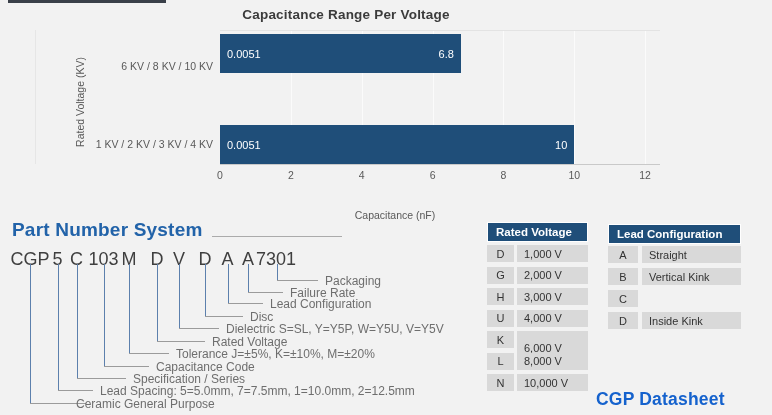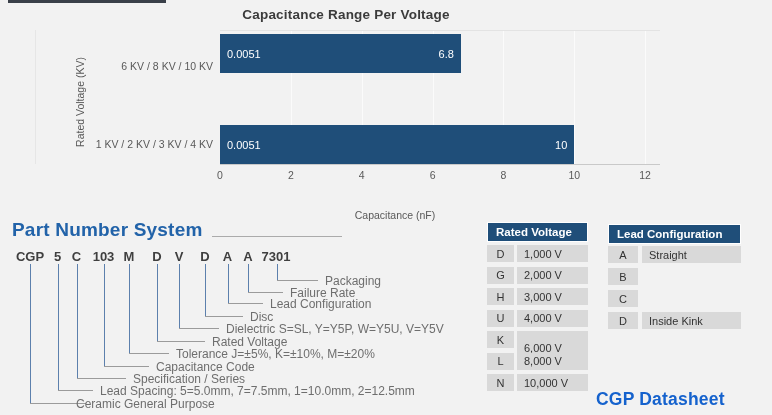--- a/index.html
+++ b/index.html
@@ -24,22 +24,22 @@
   .x-tick{position:absolute;top:169px;width:30px;text-align:center;font-size:10.5px;color:#595959;}
   .x-title{position:absolute;left:295px;top:185px;width:200px;text-align:center;
     font-size:10.5px;color:#595959;margin-top:24px;}
   .y-title{position:absolute;left:-10px;top:96px;width:180px;text-align:center;
     font-size:10.5px;color:#595959;transform:rotate(-90deg);transform-origin:center;}
 
   
   .pn-heading{position:absolute;left:12px;top:219px;font-size:19px;font-weight:bold;
     color:#2263a9;letter-spacing:.2px;}
   .pn-rule{position:absolute;left:212px;top:236px;width:130px;height:1px;background:#ababab;}
-  .pn-code{position:absolute;top:249px;transform:translateX(-50%);font-size:13px;
-    font-weight:bold;color:#3f3f3f;white-space:nowrap;}
+  .pn-code{position:absolute;top:249px;transform:translateX(-50%);font-size:18px;
+    font-weight:normal;color:#3f3f3f;white-space:nowrap;}
   .pn-vline{position:absolute;width:1px;background:#5c80ad;}
   .pn-hline{position:absolute;height:1px;background:#9b9b9b;}
   .pn-label{position:absolute;font-size:12px;color:#6e6e6e;white-space:nowrap;}
 
   
   .tbl{position:absolute;}
   .tbl-header{box-sizing:border-box;background:#1f4e79;color:#fff;font-weight:bold;
     font-size:11.5px;padding:3px 0 3px 8px;border:1px solid #ffffff;}
   .tbl-row{position:absolute;left:0;display:flex;}
   .cell{background:#d9d9d9;color:#333;font-size:11px;display:flex;align-items:center;}
@@ -177,20 +177,21 @@
     </div>
 
   <div class="tbl" id="lc-table" style="left:608px;top:224px;width:133px;">
     <div class="tbl-header" style="width:133px;">Lead Configuration</div>
   <div class="tbl-row" style="top: 22px; width: 133px;">
         <div class="cell cell-code" style="width: 30px; height: 17px; margin-right: 4px;">A</div>
         <div class="cell cell-val" style="width: 92px; height: 17px;">Straight</div>
       </div>
       <div class="tbl-row" style="top: 44px; width: 133px;">
         <div class="cell cell-code" style="width: 30px; height: 17px; margin-right: 4px;">B</div>
+        <div class="cell cell-val" style="width: 92px; height: 17px;">Vertical Kink</div>
       </div>
       <div class="tbl-row" style="top: 66px; width: 133px;">
         <div class="cell cell-code" style="width: 30px; height: 17px; margin-right: 4px;">C</div>
       </div>
       <div class="tbl-row" style="top: 88px; width: 133px;">
         <div class="cell cell-code" style="width: 30px; height: 17px; margin-right: 4px;">D</div>
         <div class="cell cell-val" style="width: 92px; height: 17px;">Inside Kink</div>
       </div>
     </div>
 

